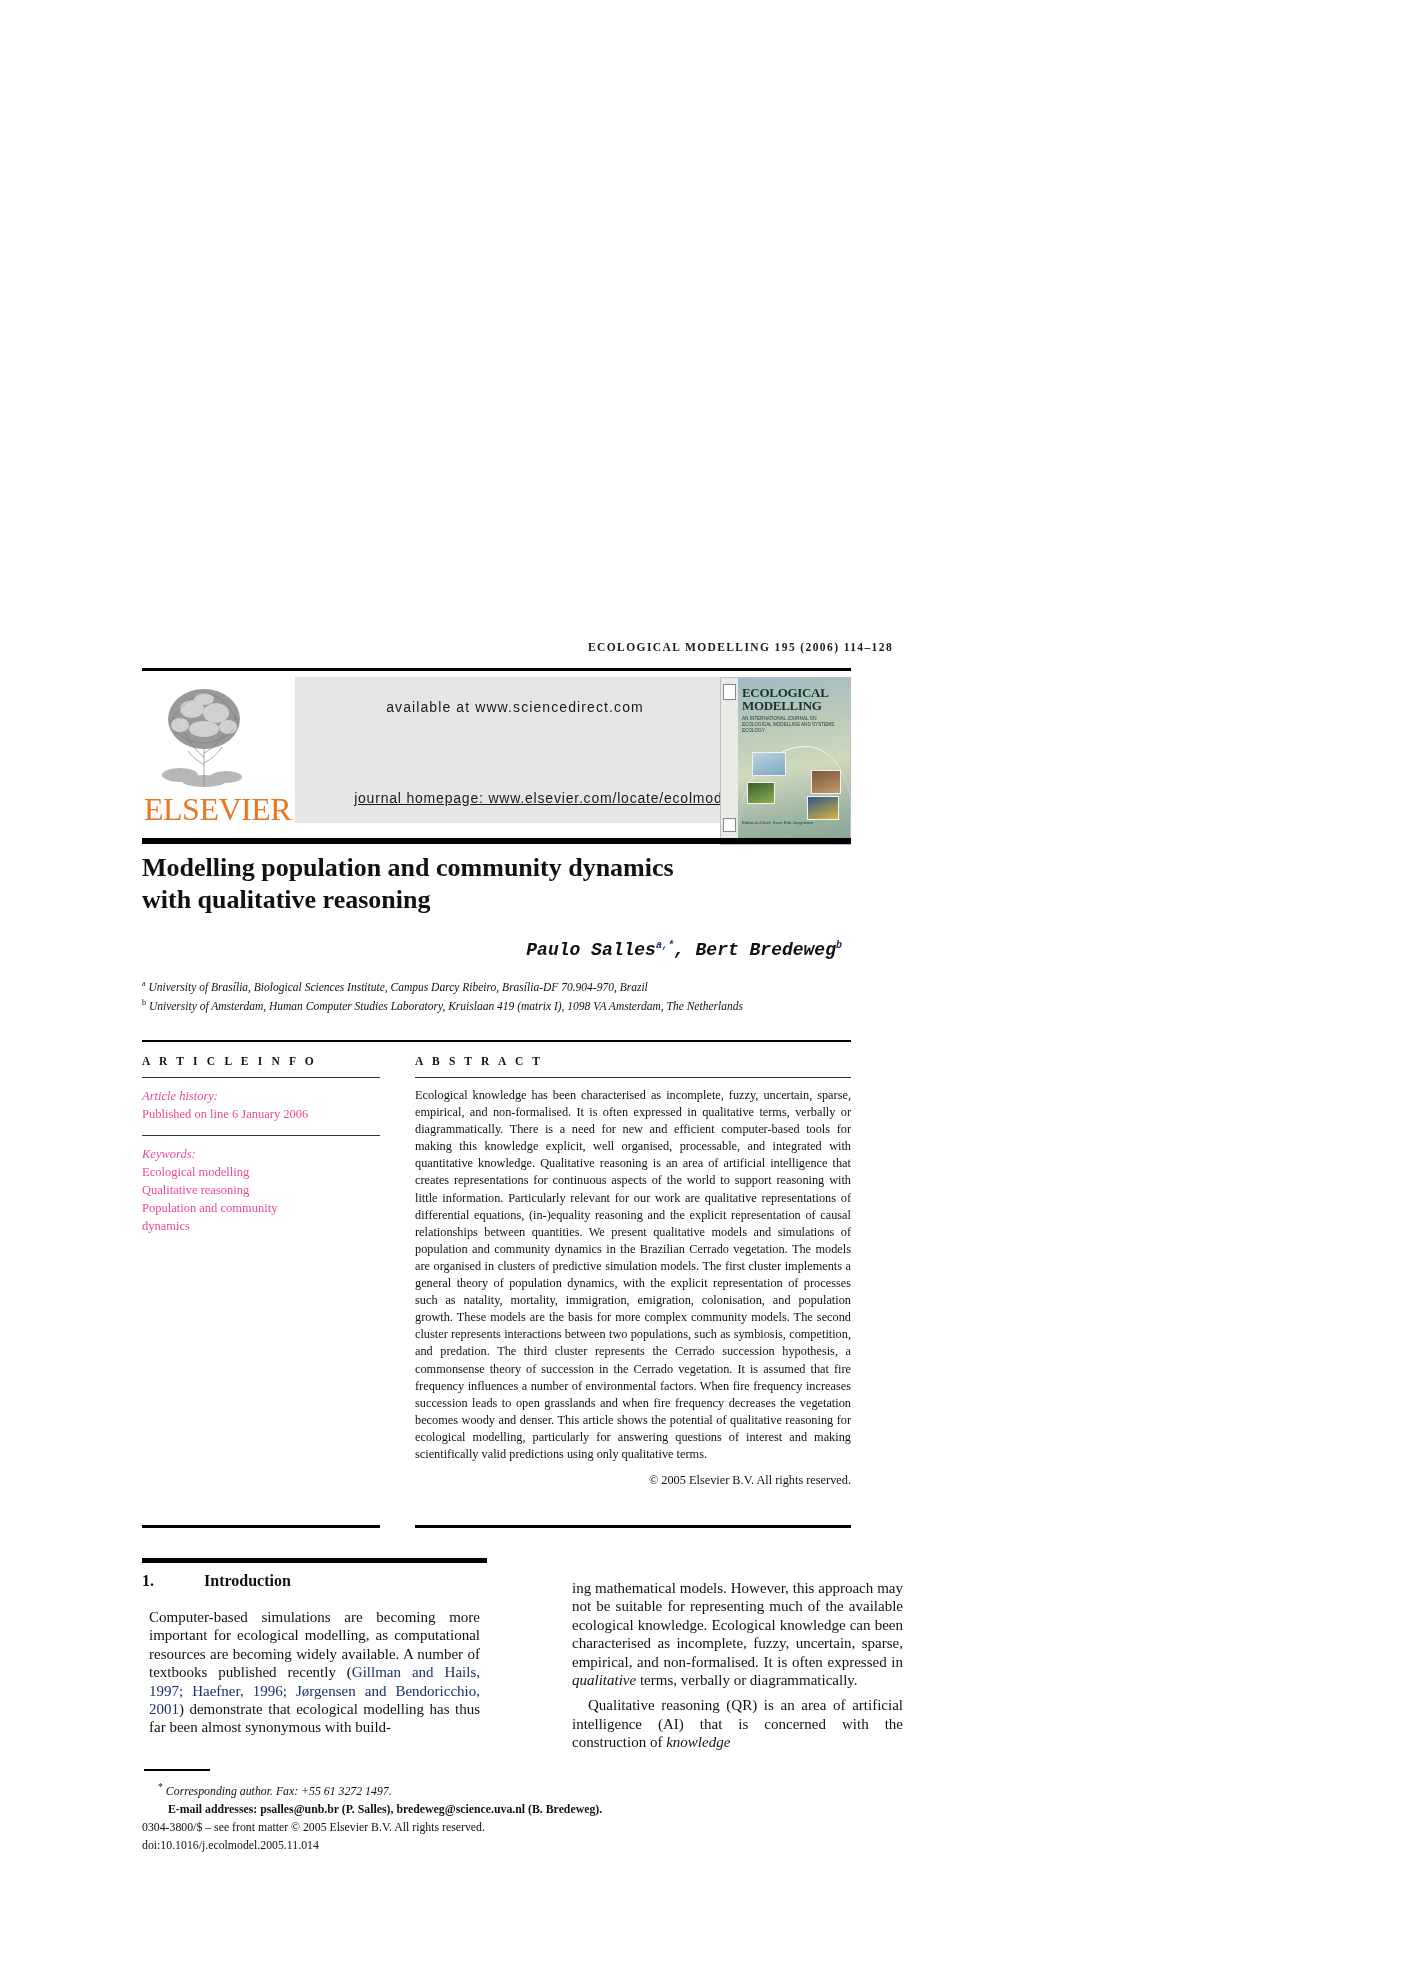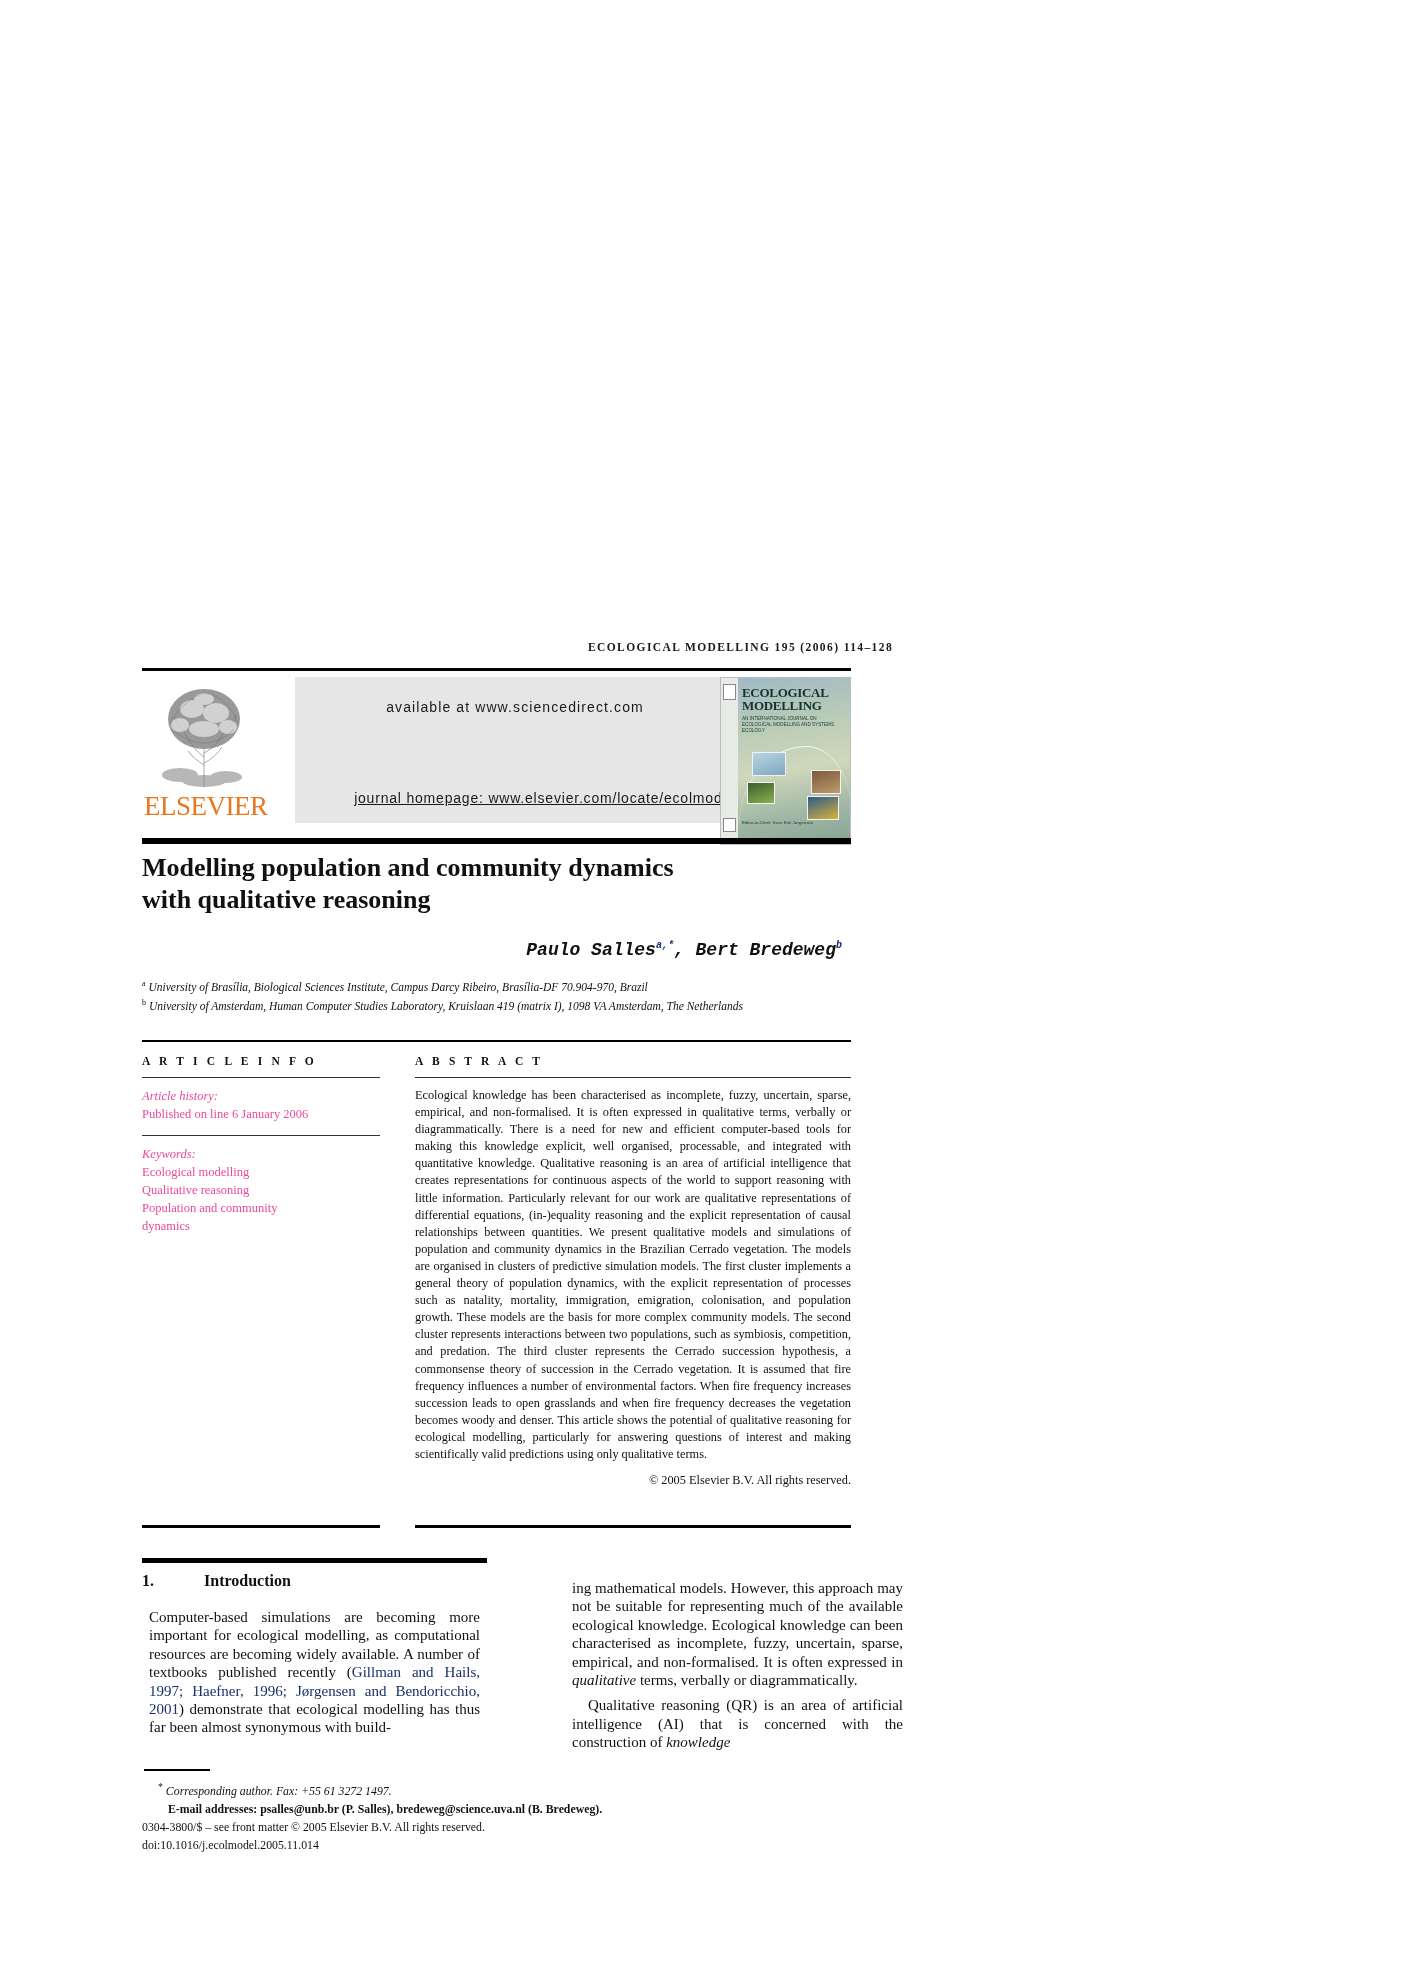--- a/index.html
+++ b/index.html
@@ -66,21 +66,21 @@
     left: 8px; top: 2px;
     width: 108px; height: 112px;
     overflow: hidden;
   }
   .elsevier-wordmark {
     position: absolute;
     left: 2px;
     top: 116px;
     width: 120px;
     font-family: "Liberation Serif", serif;
-    font-size: 27px;
+    font-size: 32px;
     letter-spacing: -0.5px;
     color: #E87722;
     text-align: center;
     line-height: 1;
   }
 
   .sd-block {
     position: absolute;
     left: 131px;
     top: 0;

